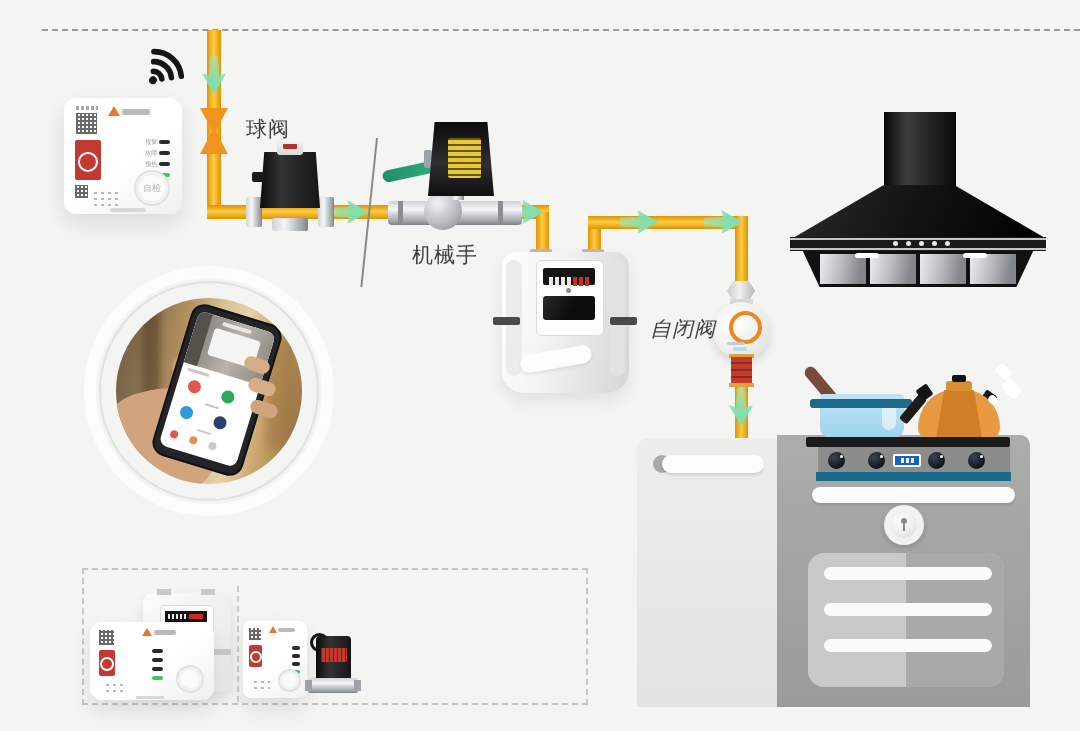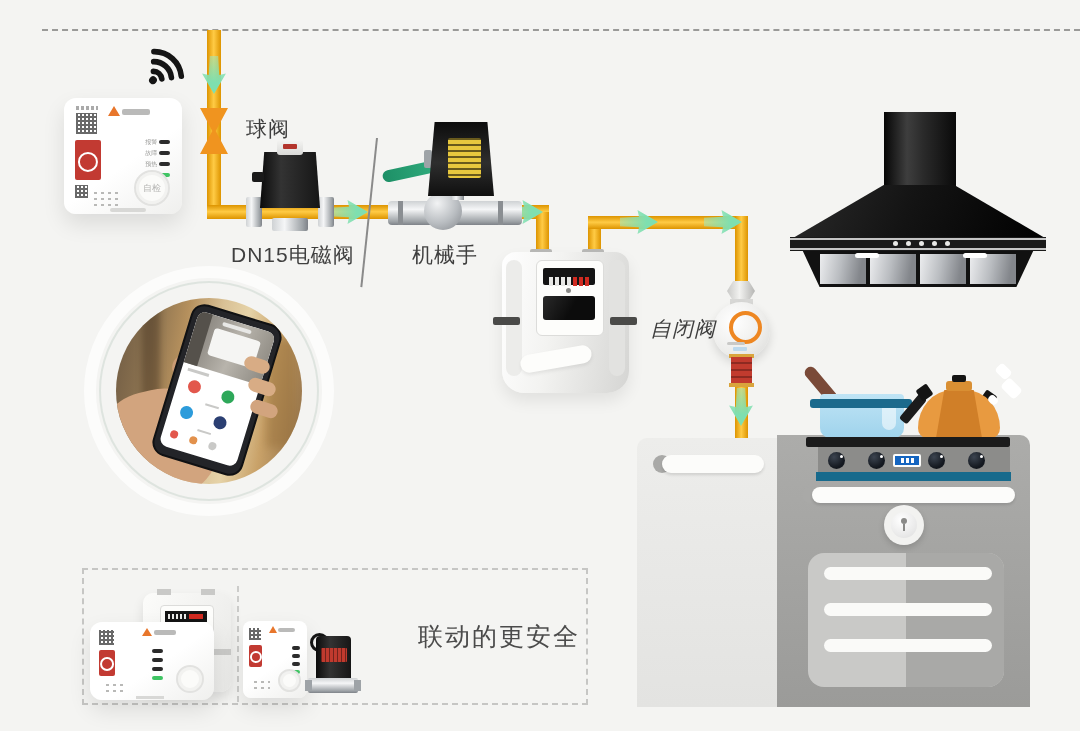--- a/index.html
+++ b/index.html
@@ -165,21 +165,20 @@
 
   <div>
     <div class="abs silver-v" style="left:246px;top:197px;width:16px;height:30px;border-radius:2px;"></div>
     <div class="abs silver-v" style="left:318px;top:197px;width:16px;height:30px;border-radius:2px;"></div>
     <div class="abs silver-v" style="left:272px;top:218px;width:36px;height:13px;border-radius:2px;"></div>
     <div class="abs" style="left:260px;top:152px;width:60px;height:56px;background:linear-gradient(90deg,#0B0B0B,#333 35%,#161616);clip-path:polygon(7% 0,93% 0,100% 100%,0 100%);"></div>
     <div class="abs" style="left:252px;top:172px;width:12px;height:10px;background:#1A1A1A;border-radius:2px;"></div>
     <div class="abs" style="left:277px;top:140px;width:26px;height:15px;background:linear-gradient(180deg,#F4F4F2,#DADAD8);border-radius:3px;"></div>
     <div class="abs" style="left:283px;top:144px;width:14px;height:5px;background:#B3342C;border-radius:1px;"></div>
   </div>
-  <div class="lbl" style="left:231px;top:241px;">DN15电磁阀</div>
 
   <div>
     <div class="abs silver" style="left:388px;top:201px;width:134px;height:24px;border-radius:4px;"></div>
     <div class="abs" style="left:398px;top:201px;width:5px;height:24px;background:#8A8E92;"></div>
     <div class="abs" style="left:498px;top:201px;width:5px;height:24px;background:#8A8E92;"></div>
     <div class="abs" style="left:424px;top:192px;width:38px;height:38px;border-radius:50%;background:radial-gradient(circle at 35% 30%,#F2F3F4,#B9BDC1 55%,#84888D);"></div>
     <div class="abs silver-v" style="left:452px;top:184px;width:12px;height:16px;"></div>
     <div class="abs" style="left:382px;top:164px;width:70px;height:12px;border-radius:6px;background:linear-gradient(90deg,#1D8F66,#35B483);transform:rotate(-12deg);"></div>
     <div class="abs" style="left:424px;top:150px;width:8px;height:18px;background:#9EA3A7;border-radius:2px;"></div>
     <div class="abs" style="left:428px;top:122px;width:66px;height:74px;background:linear-gradient(180deg,#0C0C0C,#2E2E2E 55%,#0F0F0F);clip-path:polygon(10% 0,90% 0,100% 100%,0 100%);"></div>
@@ -363,15 +362,14 @@
     <div>
       <div class="abs" style="left:310px;top:633px;width:13px;height:13px;border:3px solid #141414;border-radius:50%;background:transparent;"></div>
       <div class="abs" style="left:316px;top:636px;width:35px;height:48px;background:linear-gradient(90deg,#0B0B0B,#333 40%,#161616);border-radius:4px;"></div>
       <div class="abs" style="left:321px;top:648px;width:26px;height:14px;background:#C03A2E;background-image:repeating-linear-gradient(90deg,rgba(0,0,0,.4) 0 1px,transparent 1px 4px);border-radius:1px;"></div>
       <div class="abs silver" style="left:308px;top:678px;width:50px;height:15px;border-radius:2px;"></div>
       <div class="abs" style="left:305px;top:680px;width:7px;height:11px;background:#9EA3A7;"></div>
       <div class="abs" style="left:354px;top:680px;width:7px;height:11px;background:#9EA3A7;"></div>
     </div>
   </div>
 
-  <div class="caption">联动的更安全</div>
 
 </div>
 
 </body></html>

